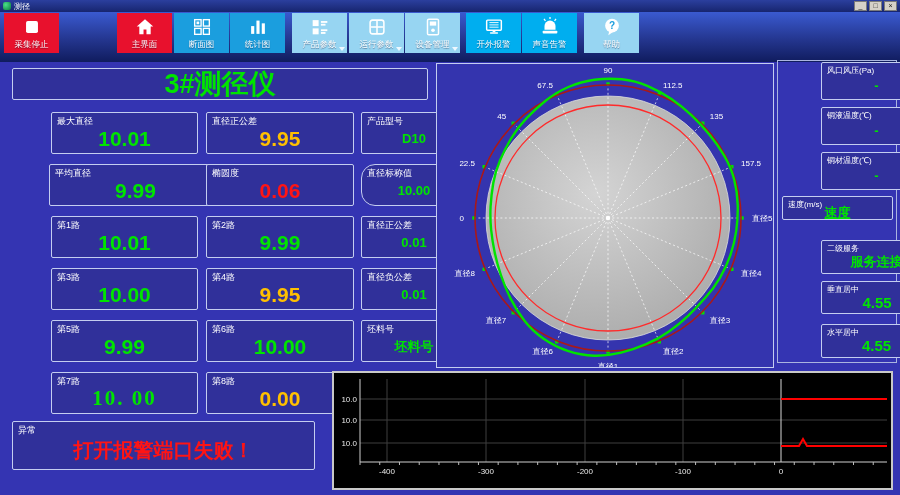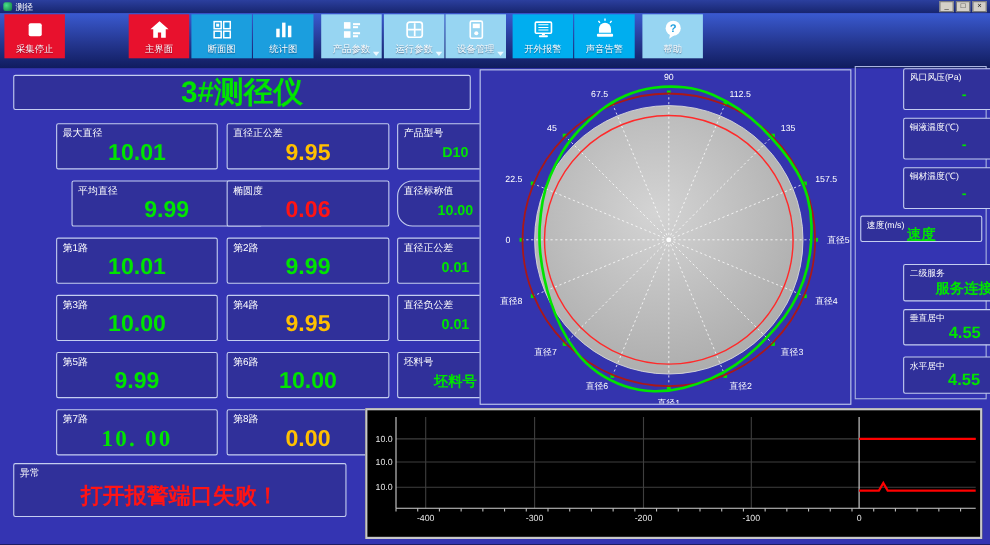--- a/index.html
+++ b/index.html
@@ -188,21 +188,21 @@
         <span class="bvalue green v-lg">10.01</span>
       </div>
       <div class="box" style="left: 167px; top: 112px; width: 148px; height: 42px;">
         <span class="blabel">直径正公差</span>
         <span class="bvalue yellow v-lg">9.95</span>
       </div>
       <div class="box" style="left: 322px; top: 112px; width: 106px; height: 42px;">
         <span class="blabel">产品型号</span>
         <span class="bvalue green v-md">D10</span>
       </div>
-      <div class="box" style="left: 26px; top: 164px; width: 173px; height: 42px;">
+      <div class="box" style="left: 10px; top: 164px; width: 173px; height: 42px;">
         <span class="blabel">平均直径</span>
         <span class="bvalue green v-lg">9.99</span>
       </div>
       <div class="box" style="left: 167px; top: 164px; width: 148px; height: 42px;">
         <span class="blabel">椭圆度</span>
         <span class="bvalue red-t v-lg">0.06</span>
       </div>
       <div class="box" style="left: 322px; top: 164px; width: 106px; height: 42px; border-radius: 14px;">
         <span class="blabel">直径标称值</span>
         <span class="bvalue green v-md">10.00</span>

